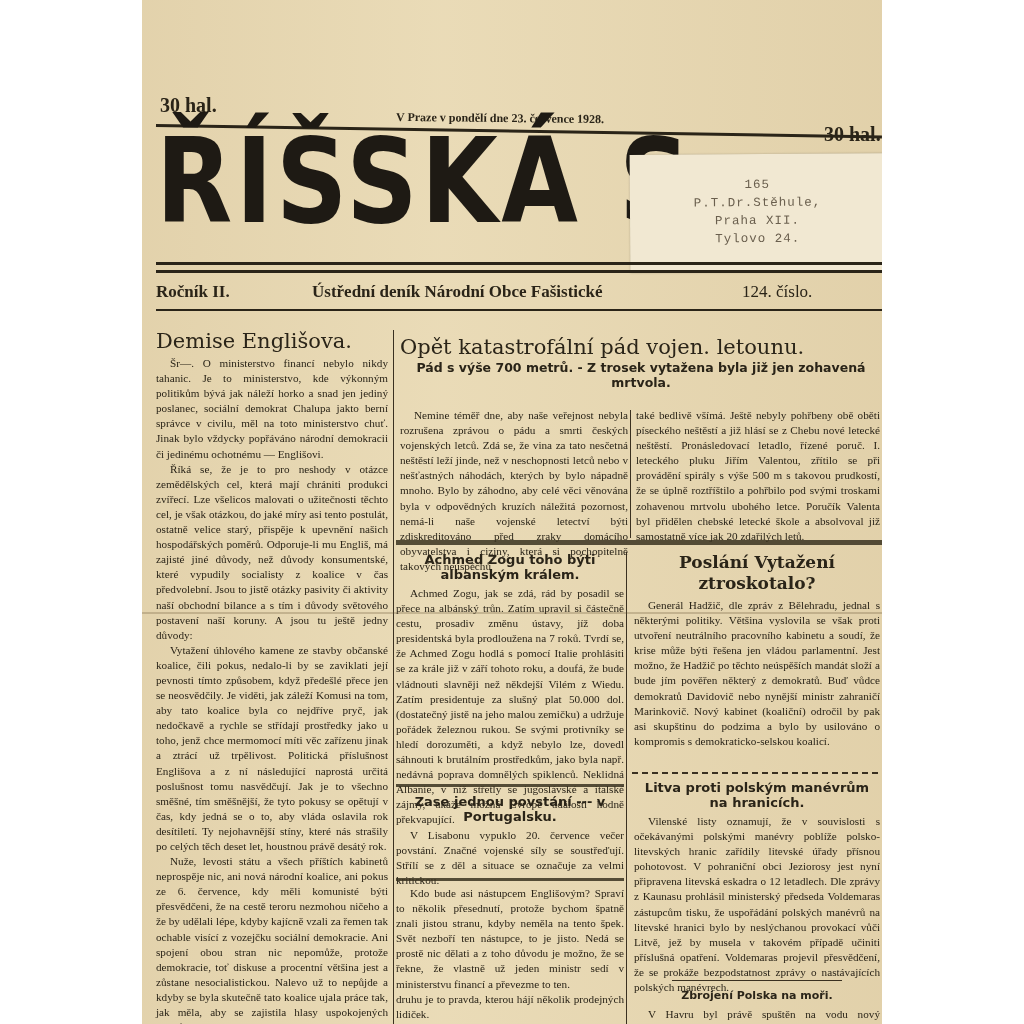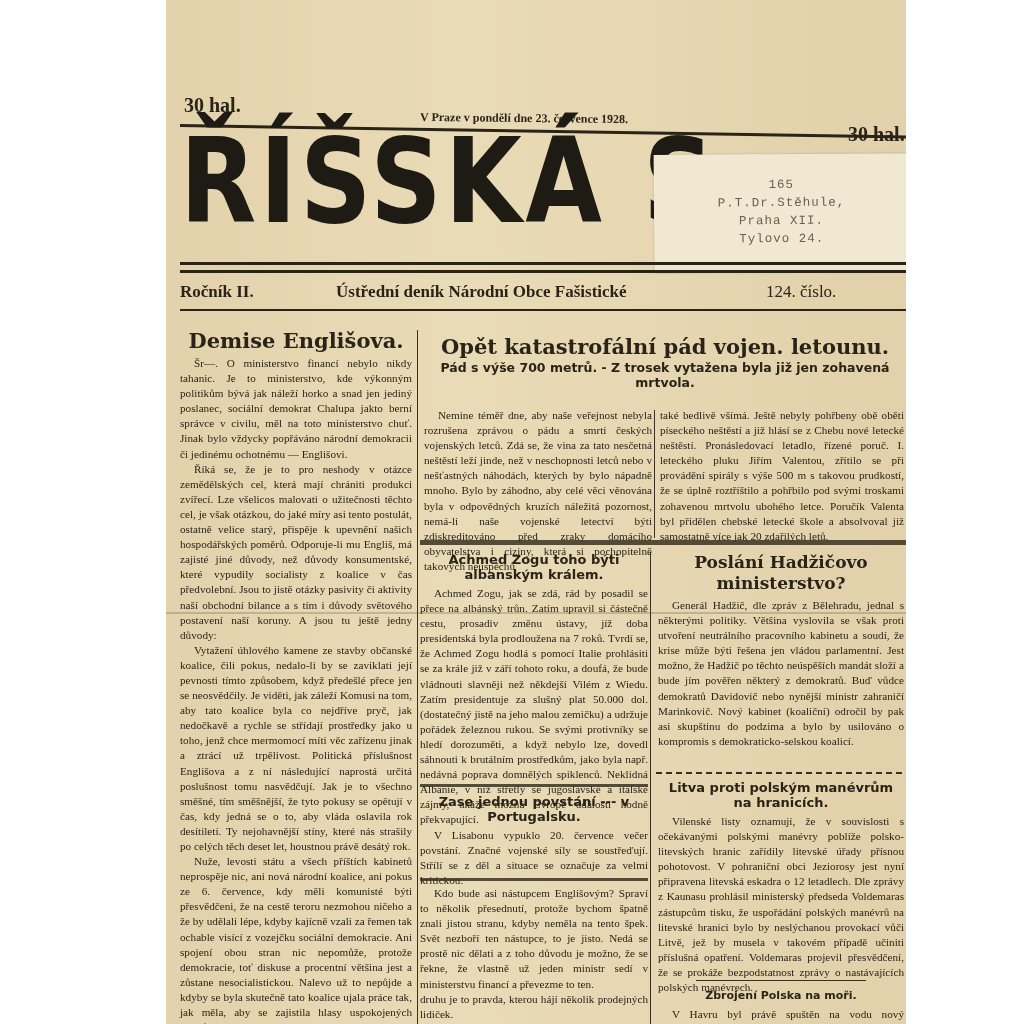--- a/index.html
+++ b/index.html
@@ -4,36 +4,35 @@
 <style>
   html, body { margin:0; padding:0; }
   body { width:1024px; height:1024px; background:#ffffff; position:relative; overflow:hidden; }
   .paper {
     position:absolute; left:142px; top:0; width:740px; height:1024px;
     background:#e8d9b4;
     background-image: linear-gradient(90deg, rgba(180,150,100,0.10) 0%, rgba(255,245,220,0.08) 40%, rgba(180,150,100,0.12) 100%);
     color:#2a2418;
     font-family:"Liberation Serif","DejaVu Serif",serif;
     overflow:hidden;
-    margin-left:24px;
   }
   .price-left { position:absolute; left:18px; top:94px; font-size:20px; font-weight:bold; }
   .price-right { position:absolute; left:682px; top:123px; font-size:20px; font-weight:bold; white-space:nowrap; }
   .dateline { position:absolute; left:254px; top:111px; font-size:12px; font-weight:bold; transform:rotate(0.6deg); }
   .rule { position:absolute; background:#2a2418; }
   .masthead { position:absolute; left:14px; top:122px; font-family:"DejaVu Sans","Liberation Sans",sans-serif; font-weight:900; font-size:118px; letter-spacing:4px; line-height:1; color:#1e1a14; transform:scaleX(0.84); transform-origin:left top; white-space:nowrap; }
   .label-slip { position:absolute; left:488px; top:154px; width:255px; height:118px; background:#f1e8d2; box-shadow:0 0 2px rgba(0,0,0,0.25); font-family:"Liberation Mono","DejaVu Sans Mono",monospace; font-size:12.5px; color:#6a5f4e; text-align:center; line-height:18px; padding-top:22px; box-sizing:border-box; transform:rotate(-0.4deg); }
   .label-slip div { letter-spacing:1px; }
   .subhead { position:absolute; top:282px; left:14px; width:730px; font-size:17px; font-weight:bold; white-space:nowrap; }
   .subhead .vol { position:absolute; left:0; }
   .subhead .tag { position:absolute; left:156px; }
   .subhead .num { position:absolute; left:586px; font-weight:normal; }
   .col { position:absolute; font-size:11.2px; line-height:15.1px; text-align:justify; hyphens:auto; }
   .col p { margin:0; text-indent:14px; }
-  .h-big { font-family:"DejaVu Serif","Liberation Serif",serif; font-weight:bold; font-size:20px; line-height:22px; margin:0 0 4px 0; text-align:center; }
+  .h-big { font-family:"DejaVu Serif","Liberation Serif",serif; font-weight:normal; font-size:20px; line-height:22px; margin:0 0 4px 0; text-align:left; }
   .h-sans { font-family:"DejaVu Sans","Liberation Sans",sans-serif; font-weight:bold; font-size:13px; line-height:15px; text-align:center; margin:4px 0; }
   .h-serif-center { font-family:"DejaVu Serif","Liberation Serif",serif; font-weight:bold; font-size:17px; line-height:21px; text-align:center; margin:4px 0; }
   .vline { position:absolute; width:1px; background:#3a3020; }
   .hband { position:absolute; height:5px; background:#3a3220; opacity:0.85; }
   .hline { position:absolute; height:1.5px; background:#3a3020; }
   .fold { position:absolute; left:0; width:740px; height:2px; background:rgba(90,70,40,0.25); }
 </style>
 </head>
 <body>
 
@@ -104,21 +103,21 @@
 
   <div class="hband" style="left:254px; top:878px; width:228px; height:3px;"></div>
 
   <div class="col" style="left:254px; top:886px; width:228px;">
     <p>Kdo bude asi nástupcem Englišovým? Spraví to několik přesednutí, protože bychom špatně znali jistou stranu, kdyby neměla na tento špek. Svět nezboří ten nástupce, to je jisto. Nedá se prostě nic dělati a z toho důvodu je možno, že se řekne, že vlastně už jeden ministr sedí v ministerstvu financí a převezme to ten.</p>
     <p style="text-indent:0;">druhu je to pravda, kterou hájí několik prodejných lidiček.</p>
     <p>Zájem...</p>
   </div>
 
   <div class="col" style="left:492px; top:548px; width:246px;">
-    <h3 class="h-serif-center">Poslání Hadžičovo ministerstvo?</h3>
+    <h3 class="h-serif-center">Poslání Vytažení ztroskotalo?</h3>
     <p>Generál Hadžič, dle zpráv z Bělehradu, jednal s některými politiky. Většina vyslovila se však proti utvoření neutrálního pracovního kabinetu a soudí, že krise může býti řešena jen vládou parlamentní. Jest možno, že Hadžič po těchto neúspěších mandát složí a bude jím pověřen některý z demokratů. Buď vůdce demokratů Davidovič nebo nynější ministr zahraničí Marinkovič. Nový kabinet (koaliční) odročil by pak asi skupštinu do podzima a bylo by usilováno o kompromis s demokraticko-selskou koalicí.</p>
   </div>
 
   <div class="hline" style="left:490px; top:772px; width:246px; background:none; border-top:2px dashed #3a3020; height:0;"></div>
 
   <div class="col" style="left:492px; top:776px; width:246px;">
     <h3 class="h-sans">Litva proti polským manévrům na hranicích.</h3>
     <p>Vilenské listy oznamují, že v souvislosti s očekávanými polskými manévry poblíže polsko-litevských hranic zařídily litevské úřady přísnou pohotovost. V pohraniční obci Jeziorosy jest nyní připravena litevská eskadra o 12 letadlech. Dle zprávy z Kaunasu prohlásil ministerský předseda Voldemaras zástupcům tisku, že uspořádání polských manévrů na litevské hranici bylo by neslýchanou provokací vůči Litvě, jež by musela v takovém případě učiniti příslušná opatření. Voldemaras projevil přesvědčení, že se prokáže bezpodstatnost zprávy o nastávajících polských manévrech.</p>
   </div>
 

